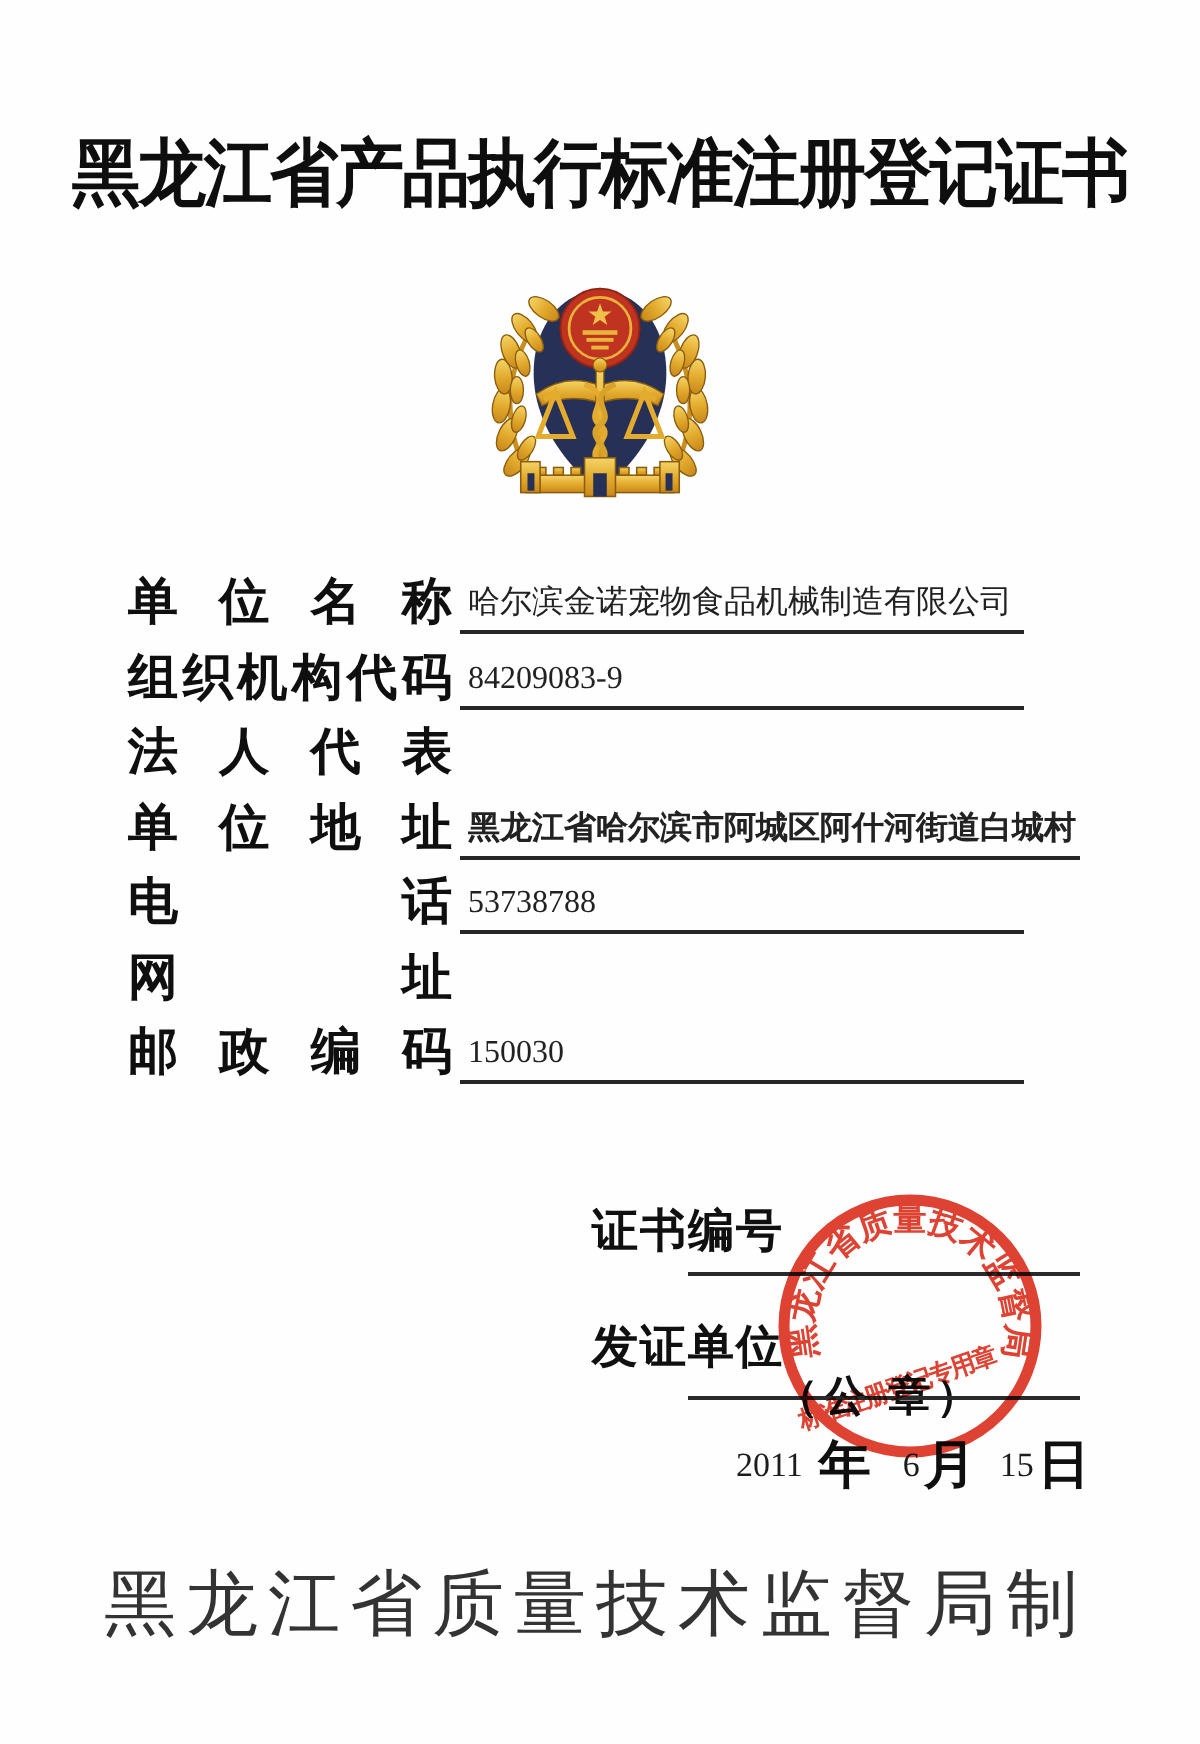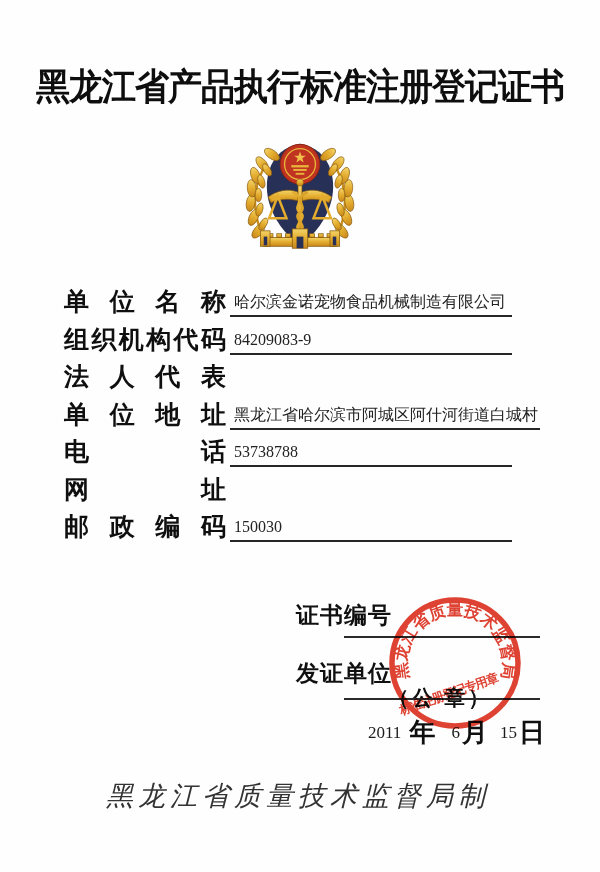--- a/index.html
+++ b/index.html
@@ -24,43 +24,42 @@
     font-family:"Liberation Sans", sans-serif;font-weight:bold;
     font-size:25px;line-height:1;color:#0f0f0f;margin-bottom:3px;
   }
   .justify-chars{display:flex;justify-content:space-between;}
   .field-value{
     flex:0 0 278px;width:278px;margin-left:4px;
     border-bottom:2px solid #262626;
     font-family:"Liberation Serif", serif;font-size:16px;line-height:1.3;
     padding:0 0 2px 4px;white-space:pre;color:#222;
   }
-  .row.wide .field-value{flex:0 0 306px;width:306px;}
+  .row.wide .field-value{flex:0 0 306px;width:306px;font-weight:bold;}
   
   .issue-label{
     font-family:"Liberation Sans", sans-serif;font-weight:bold;
     font-size:23px;letter-spacing:1px;color:#101010;line-height:1;margin-left:36px;
   }
   .issue-line{border-bottom:2px solid #2a2a2a;height:0;width:196px;}
   .stamp-note{
     font-family:"Liberation Serif", serif;font-weight:bold;
     font-size:21px;letter-spacing:3px;color:#101010;line-height:1;white-space:pre;
   }
   .date-line{left:368px;top:720px;display:flex;align-items:center;}
   .date-num{font-family:"Liberation Serif", serif;font-size:17px;line-height:1.1;color:#1c1c1c;}
   .date-unit{font-family:"Liberation Serif", serif;font-weight:bold;font-size:26px;line-height:1;color:#0f0f0f;}
   .d-mr8{margin-right:8px;}.d-mr16{margin-right:16px;}.d-mr2{margin-right:2px;}.d-mr12{margin-right:12px;}
   
   .seal{left:384px;top:592px;width:142px;height:142px;mix-blend-mode:multiply;opacity:.93;}
   
   .footer{
     left:0;top:778px;width:596px;text-align:center;
-    font-family:"Liberation Serif", serif;font-size:27px;letter-spacing:5px;
+    font-family:"Liberation Serif", serif;font-size:36px;letter-spacing:5px;
     color:#333;
-    font-style:italic;
   }
 </style>
 </head>
 <body>
 
 <div class="abs cert-title">黑龙江省产品执行标准注册登记证书</div>
 
 <div class="abs emblem">
   <svg viewBox="0 0 120 130" width="116" height="128">
     <defs>

